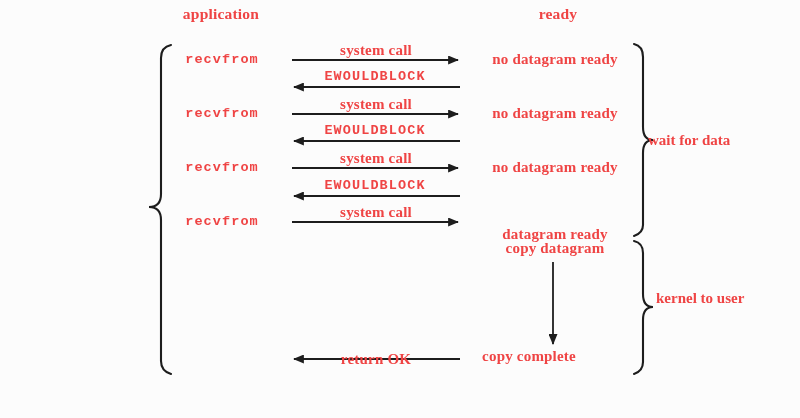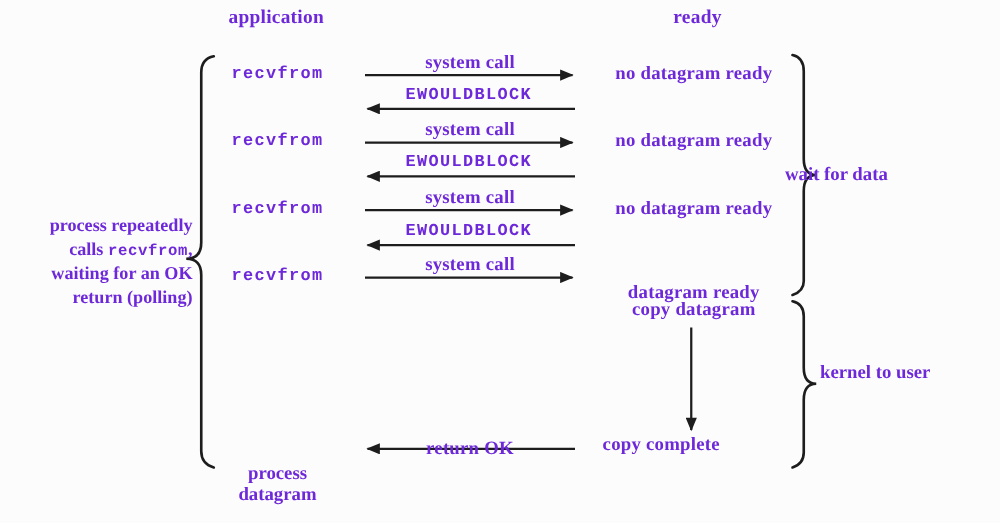--- a/index.html
+++ b/index.html
@@ -6,21 +6,21 @@
   body{
     background:#e9e9e9;
     font-family:"Liberation Serif", serif;
   }
   .canvas{
     position:relative;
     width:800px;
     height:418px;
     background:#fcfcfc;
     overflow:hidden;
-    color:#6d28d9;
+    color:#ef4444;
   }
   .lbl{
     position:absolute;
     font-size:15px;
     font-weight:600;
     line-height:16px;
     text-align:center;
     white-space:nowrap;
     letter-spacing:.2px;
   }
@@ -128,30 +128,20 @@
   <div class="lbl" style="left:485px;top:51px;width:140px;">no datagram ready</div>
   <div class="lbl" style="left:485px;top:105px;width:140px;">no datagram ready</div>
   <div class="lbl" style="left:485px;top:159px;width:140px;">no datagram ready</div>
   <div class="lbl" style="left:485px;top:214px;width:140px;margin-top:12px;">datagram ready</div>
 
   <div class="lbl" style="left:485px;top:240px;width:140px;text-align:center;">copy datagram</div>
   <div class="lbl" style="left:459px;top:348px;width:140px;">copy complete</div>
 
   <div class="lbl" style="left:306px;top:337px;width:140px;margin-top:14px;">return OK</div>
 
-  <div class="brace-note" style="left:628px;top:131px;">wait for data</div>
+  <div class="brace-note" style="left:648px;top:131px;">wait for data</div>
   <div class="brace-note" style="left:656px;top:289px;">
     <div>kernel to user</div>
   </div>
 
-  <div class="left-note">
-    <div>process repeatedly</div>
-    <div><span>calls </span><span class="mono-inline">recvfrom</span><span>,</span></div>
-    <div>waiting for an OK</div>
-    <div>return (polling)</div>
-  </div>
 
-  <div class="footer-note">
-    <div>process</div>
-    <div>datagram</div>
-  </div>
 
 </div>
 
 </body></html>

